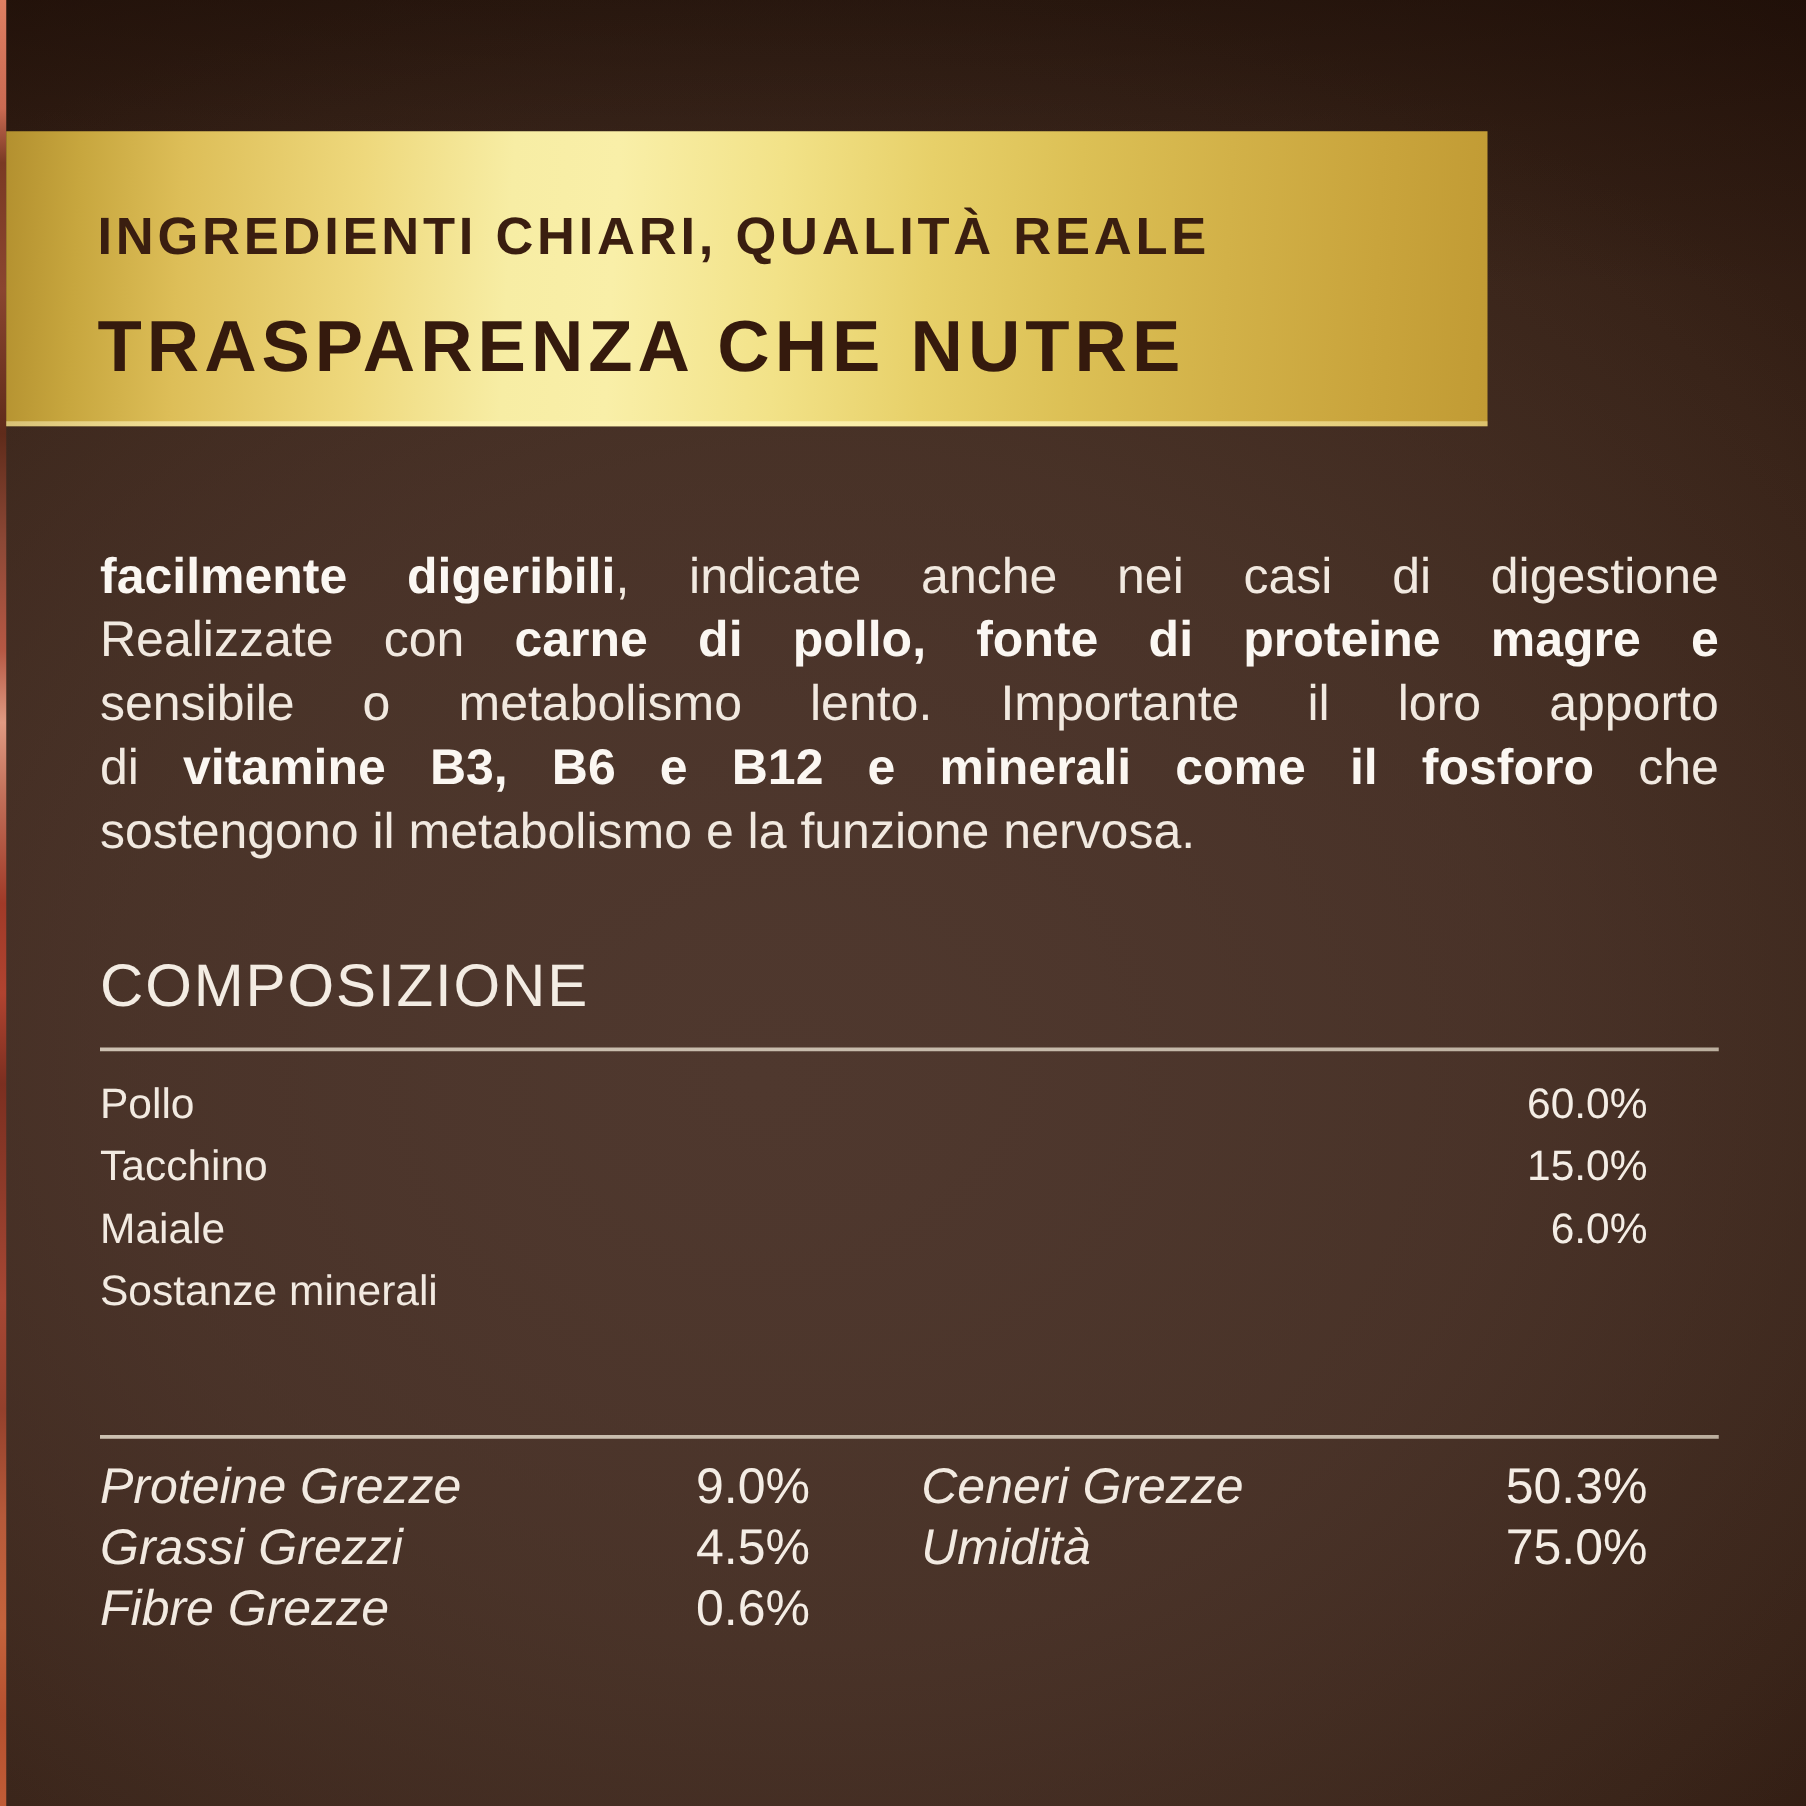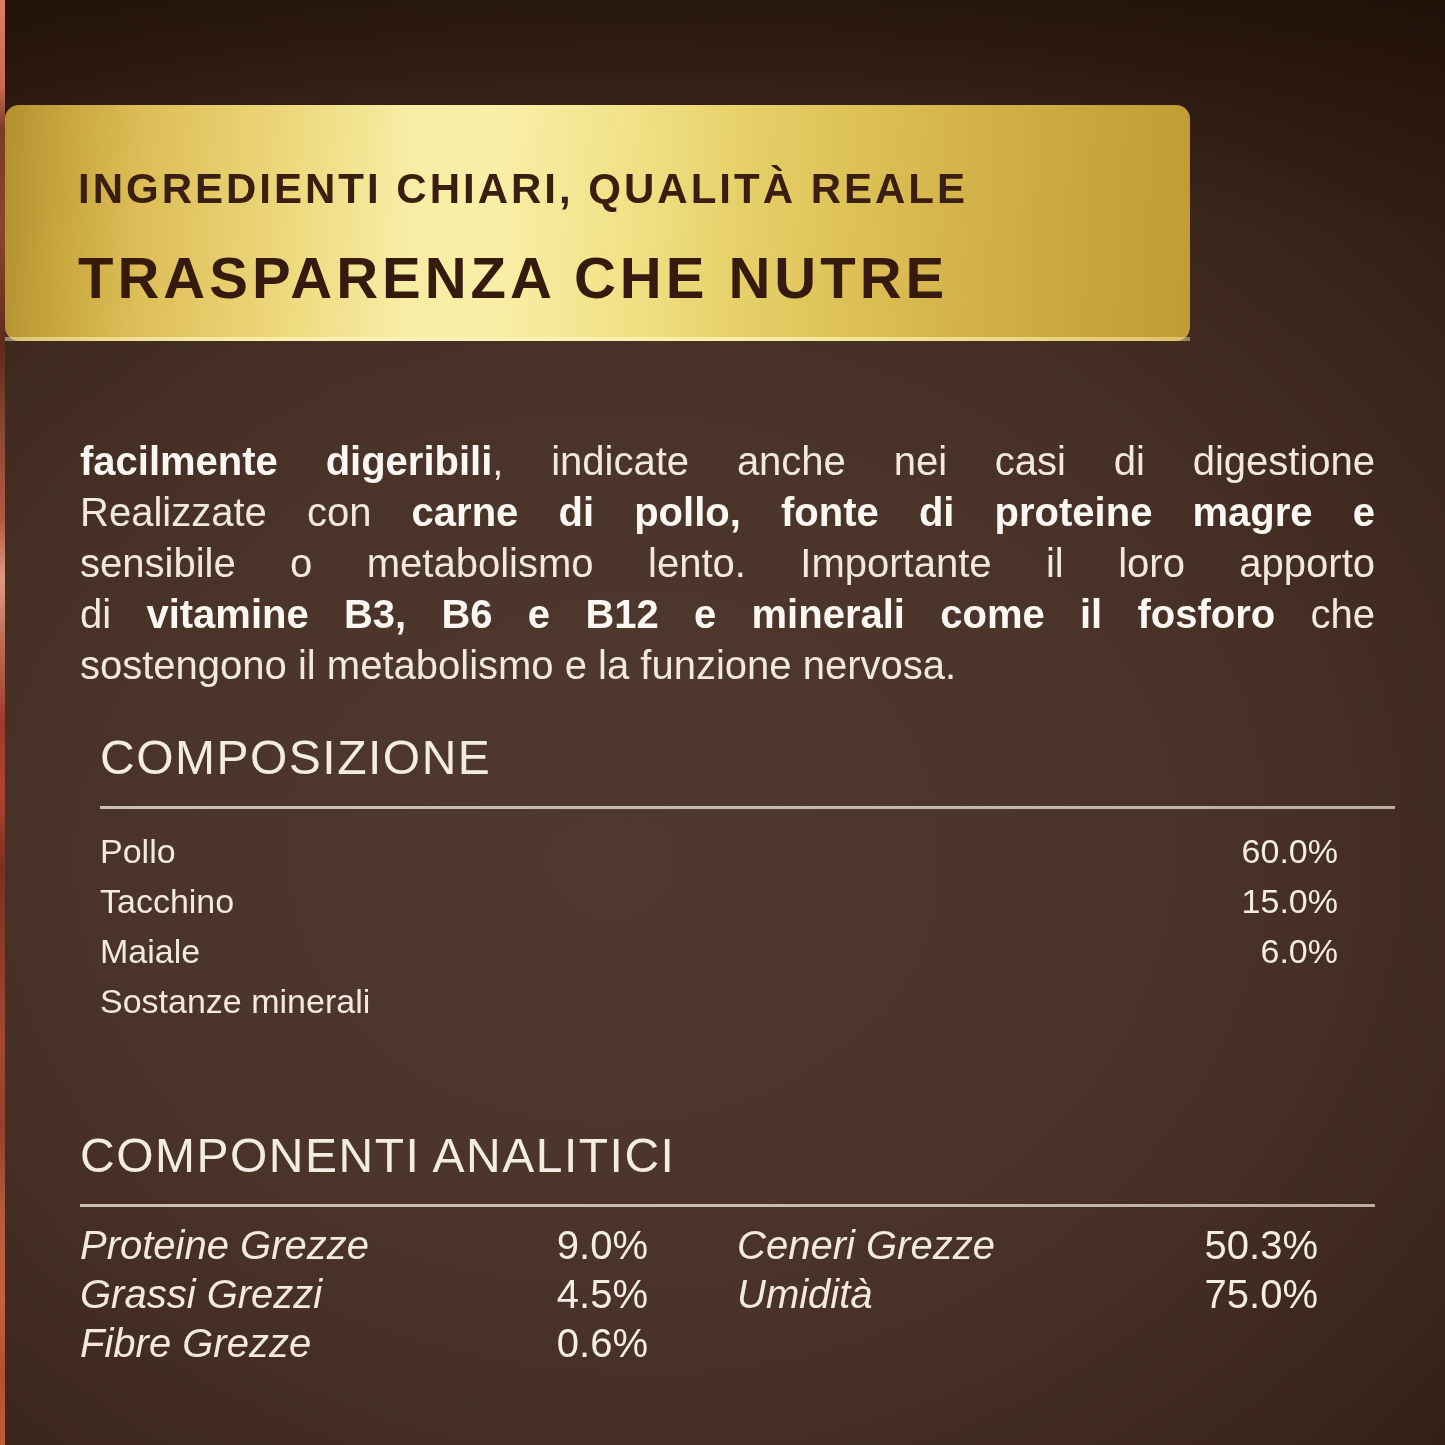--- a/index.html
+++ b/index.html
@@ -24,21 +24,20 @@
       #b65a3a 84%, #c4633c 90%, #b5502f 95%, #c05c36 100%);
   }
   
   .gold-banner{
     position:absolute;left:5px;top:105px;width:1185px;height:236px;
     padding:58px 0 0 73px;
     background:linear-gradient(93deg,
       #b3902f 0%, #c7a63e 5%, #ddbe58 12%, #eed87c 24%, #f7eda4 34%,
       #f9efa8 41%, #f2e288 52%, #e7d069 62%, #dcc055 72%, #d2b148 82%,
       #c9a43c 92%, #c19b34 100%);
-    border-radius:14px;
   }
   .gold-banner::after{
     content:"";position:absolute;left:0;right:0;bottom:0;height:4px;
     background:linear-gradient(90deg, rgba(255,246,200,0.45) 0%, #fdf2b2 38%, rgba(253,242,178,0.75) 70%, rgba(253,242,178,0.45) 100%);
   }
   .banner-kicker{
     color:#3a1e10;
     font-size:42px;line-height:52px;font-weight:600;letter-spacing:3px;
     white-space:nowrap;
   }
@@ -51,21 +50,21 @@
   
   .intro{
     position:absolute;left:80px;top:436px;width:1295px;
     color:#f1e9e0;font-size:40px;line-height:51px;font-weight:400;
   }
   .intro-line{text-align:justify;text-align-last:justify;}
   .intro-line.last{text-align:right;text-align-last:left;}
   .intro b{color:#fbf7f2;font-weight:700;}
   
   .section{position:absolute;left:80px;width:1295px;color:#f1e9e0;}
-  .section-composizione{top:730px;margin-left:20px;}
+  .section-composizione{top:762px;}
   .section-analitici{top:1128px;}
   .section-heading{
     font-size:48px;line-height:56px;font-weight:400;letter-spacing:1.5px;
     color:#f3ece3;white-space:nowrap;
   }
   .rule{height:3px;margin-top:20px;background:linear-gradient(90deg,#d8cdbd 0%, #cfc4b4 70%, #c6baa9 100%);opacity:0.92;}
   .rows{width:1238px;}
   .section-composizione .rows{margin-top:17px;}
   .ing-row{display:flex;justify-content:space-between;align-items:baseline;height:50px;font-size:34px;line-height:50px;}
   .ing-label{font-weight:400;color:#f2eae1;}
@@ -115,21 +114,20 @@
         <span class="ing-value">6.0%</span>
       </div>
       <div class="ing-row">
         <span class="ing-label">Sostanze minerali</span>
         <span class="ing-value"></span>
       </div>
     </div>
   </div>
 
   <div class="section section-analitici">
-    <div class="section-heading">COMPONENTI ANALITICI</div>
     <div class="rule"></div>
     <div class="rows">
       <div class="an-row">
         <div class="an-pair left">
           <span class="an-label">Proteine Grezze</span>
           <span class="an-value">9.0%</span>
         </div>
         <div class="an-pair right">
           <span class="an-label">Ceneri Grezze</span>
           <span class="an-value">50.3%</span>

